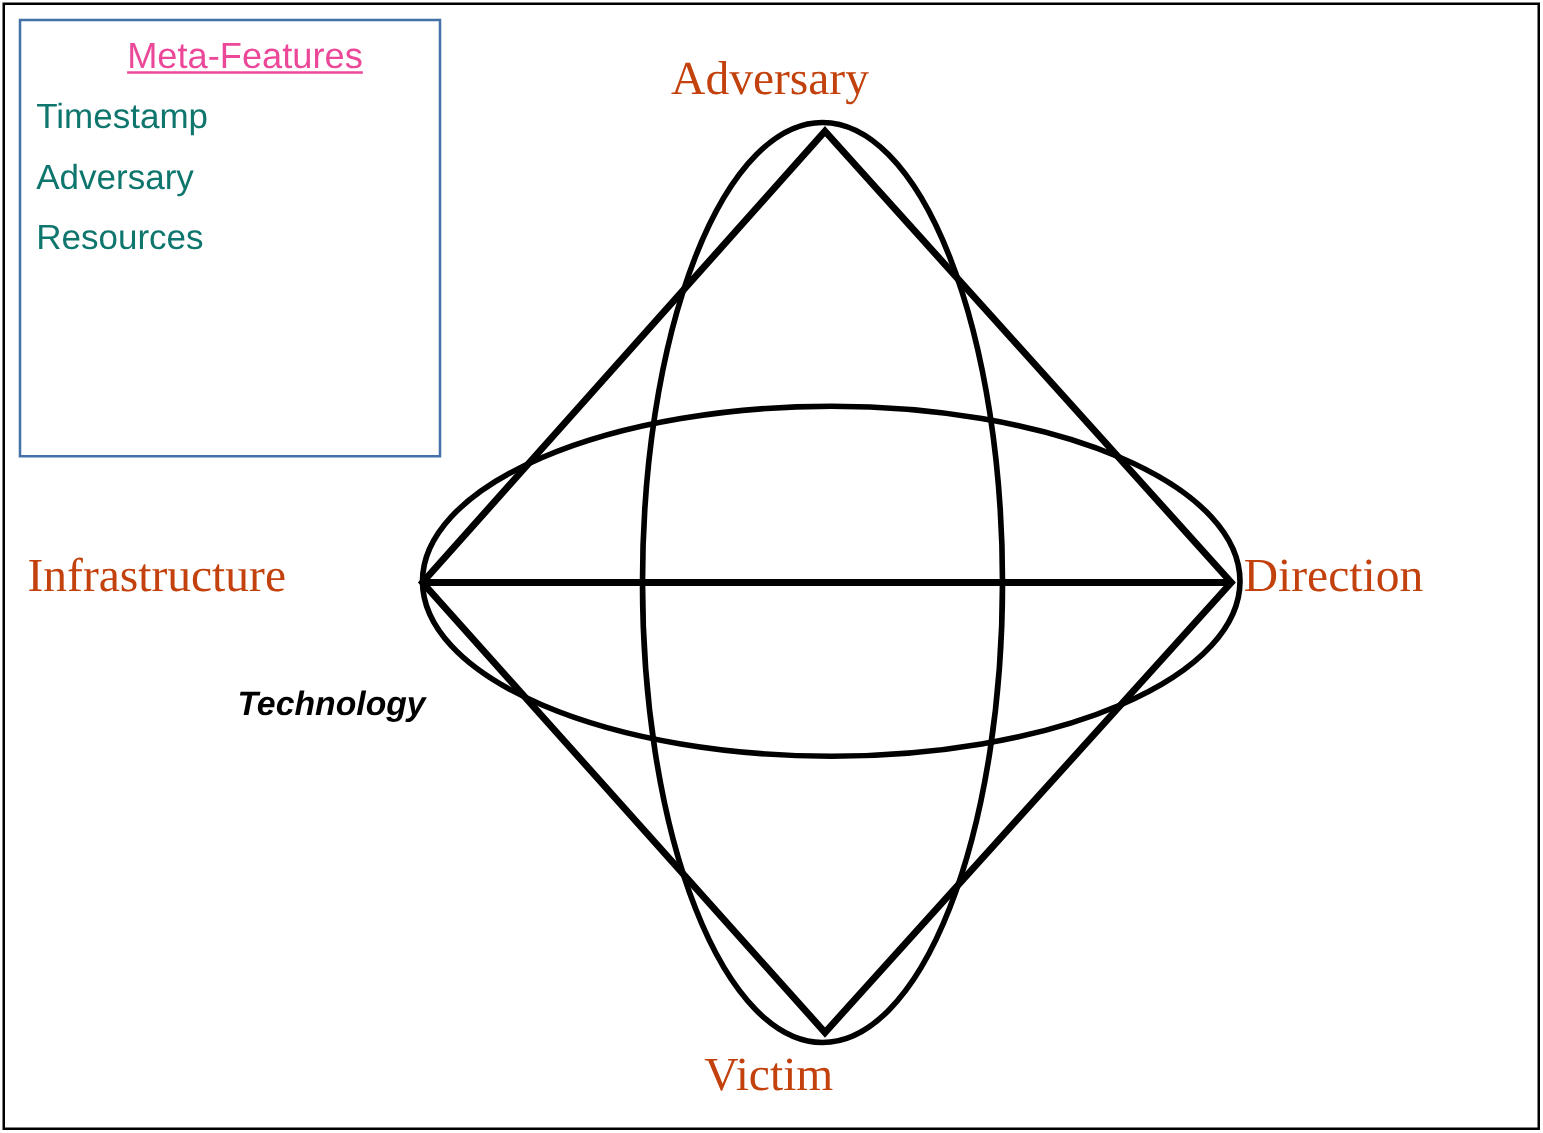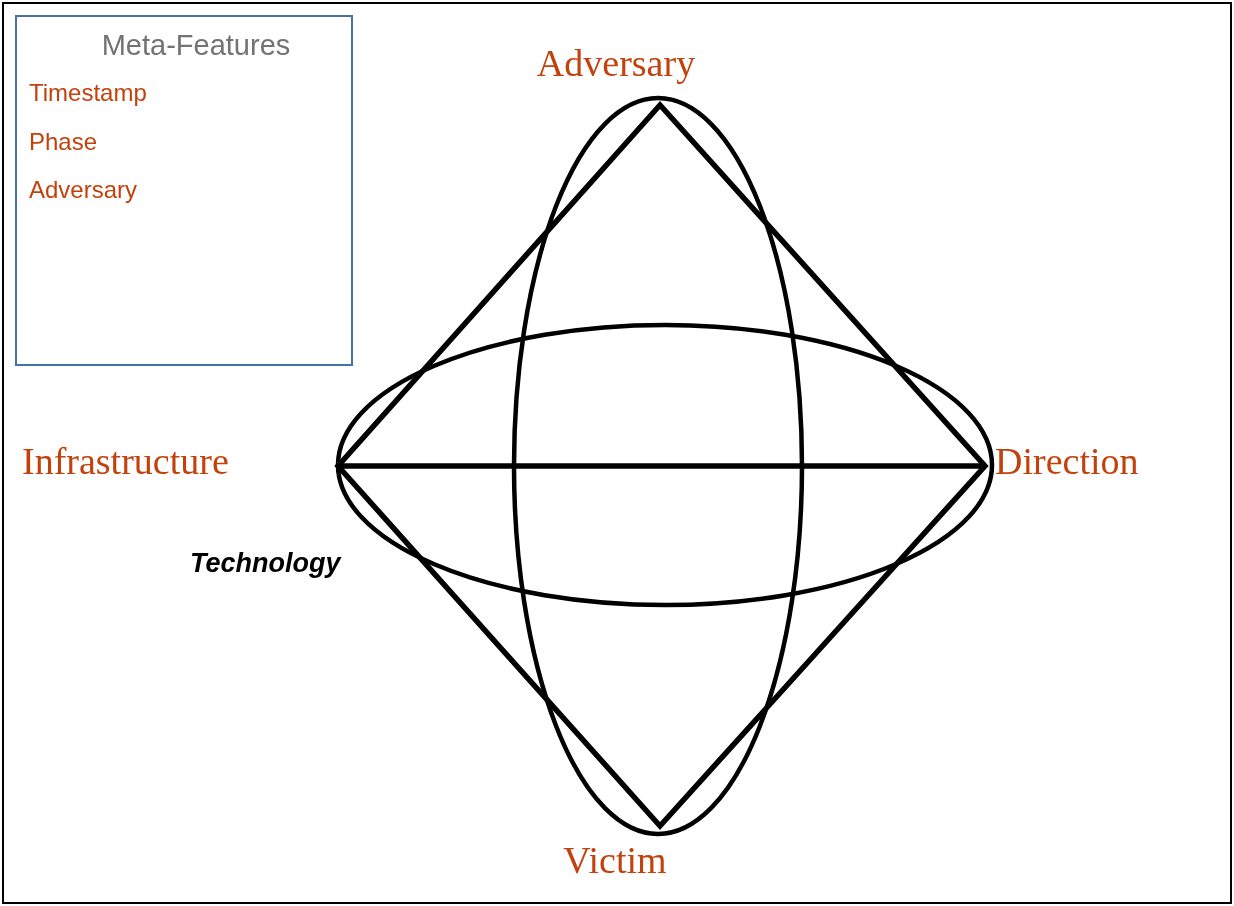--- a/index.html
+++ b/index.html
@@ -45,38 +45,39 @@
     top: 15px;
     width: 338px;
     height: 351px;
     border: 2px solid #4472A8;
     background: #ffffff;
     box-sizing: border-box;
   }
   #meta-title {
     text-align: center;
     font-size: 29px;
-    color: #737373;
+    color: #ec4899;
+    text-decoration: underline;
     text-underline-offset: 3px;
     margin-top: 14px;
     line-height: 1.0;
     letter-spacing: 0px;
     padding-left: 24px;
   }
   #meta-list {
     list-style: none;
     margin: 0;
     padding: 0;
     margin-top: 9px;
     margin-left: 12px;
   }
   #meta-list li {
-    font-size: 24px;
+    font-size: 28px;
     line-height: 48.5px;
-    color: #c2410c;
+    color: #0f766e;
     white-space: nowrap;
   }
   
   .vertex-label {
     position: absolute;
     font-size: 38px;
     color: #c2410c;
     white-space: nowrap;
     line-height: 1.0;
     font-family: Liberation Serif, serif;
@@ -139,22 +140,22 @@
 
     <line x1="341" y1="466" x2="983" y2="466" stroke="#000000" stroke-width="5.5"></line>
   </svg>
 
   <div id="frame"></div>
 
   <div id="meta-panel">
     <div id="meta-title">Meta-Features</div>
     <ul id="meta-list">
       <li>Timestamp</li>
-      <li>Phase</li>
       <li>Adversary</li>
+      <li>Resources</li>
     </ul>
   </div>
 
   <div class="vertex-label" id="label-adversary">Adversary</div>
   <div class="vertex-label" id="label-capability">Direction</div>
   <div class="vertex-label" id="label-victim">Victim</div>
   <div class="vertex-label" id="label-infrastructure">Infrastructure</div>
 
   <div class="axis-label" id="label-technology">Technology</div>
 

